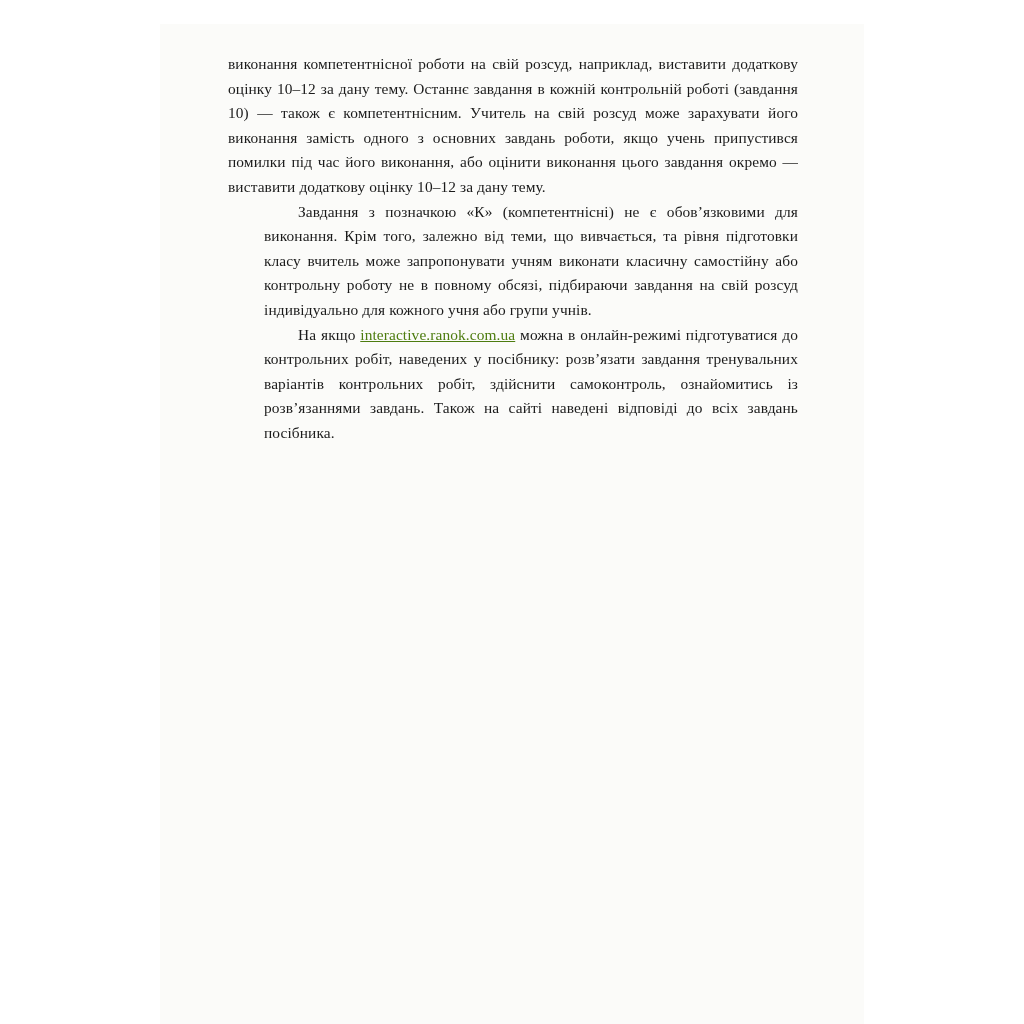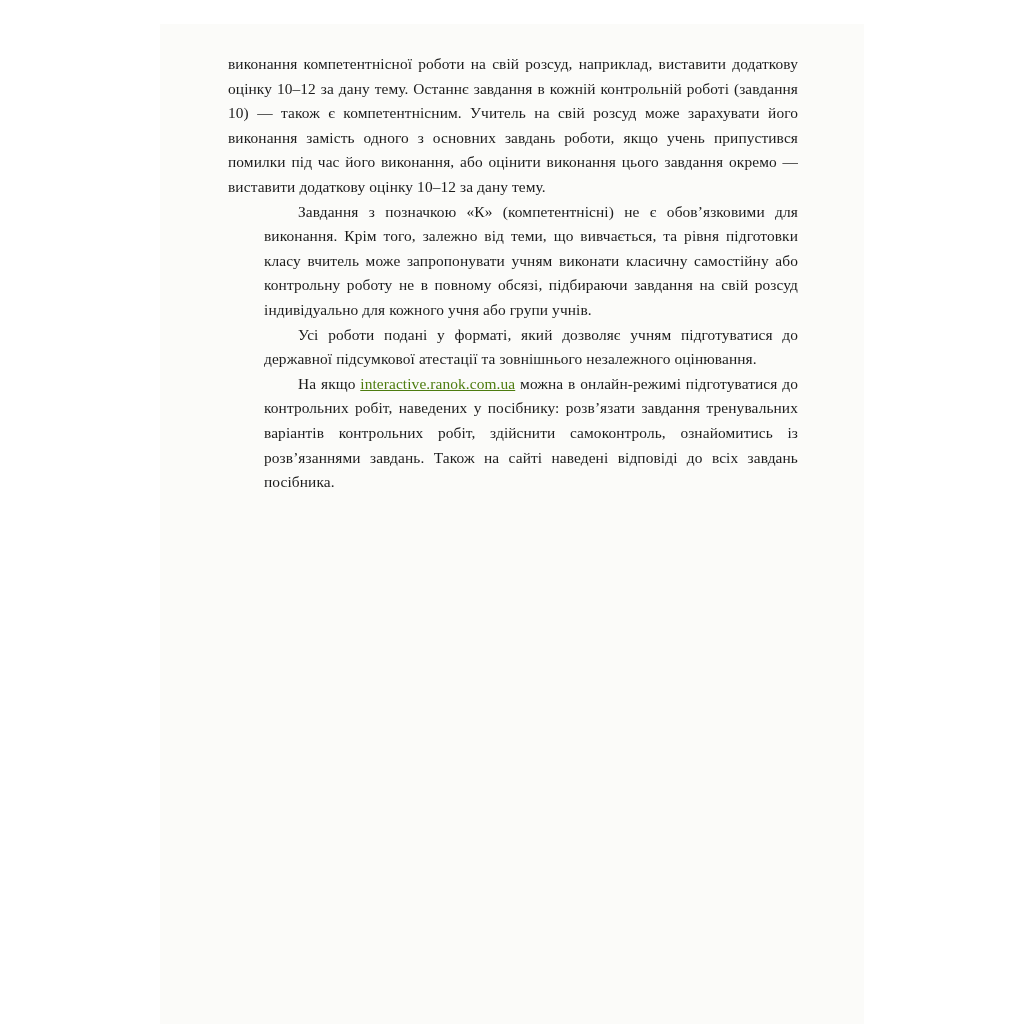--- a/index.html
+++ b/index.html
@@ -49,18 +49,17 @@
 </head>
 <body>
 
 <div class="page">
   <div class="text-column">
 
     <p class="para">виконання компетентнісної роботи на свій розсуд, наприклад, виставити додаткову оцінку 10–12 за дану тему. Останнє завдання в кожній контрольній роботі (завдання 10) — також є компетентнісним. Учитель на свій розсуд може зарахувати його виконання замість одного з основних завдань роботи, якщо учень припустився помилки під час його виконання, або оцінити виконання цього завдання окремо — виставити додаткову оцінку 10–12 за дану тему.</p>
 
     <p class="para indent">Завдання з позначкою «К» (компетентнісні) не є обов’язковими для виконання. Крім того, залежно від теми, що вивчається, та рівня підготовки класу вчитель може запропонувати учням виконати класичну самостійну або контрольну роботу не в повному обсязі, підбираючи завдання на свій розсуд індивідуально для кожного учня або групи учнів.</p>
 
-    <p class="para indent">Усі роботи подані у форматі, який дозволяє учням підготуватися до державної підсумкової атестації та зовнішнього незалежного оцінювання.</p>
 
     <p class="para indent"><span>На якщо </span><a class="link nowrap" href="#">interactive.ranok.com.ua</a><span> можна в онлайн-режимі підготуватися до контрольних робіт, наведених у посібнику: розв’язати завдання тренувальних варіантів контрольних робіт, здійснити самоконтроль, ознайомитись із розв’язаннями завдань. Також на сайті наведені відповіді до всіх завдань посібника.</span></p>
 
   </div>
 </div>
 
 </body></html>

